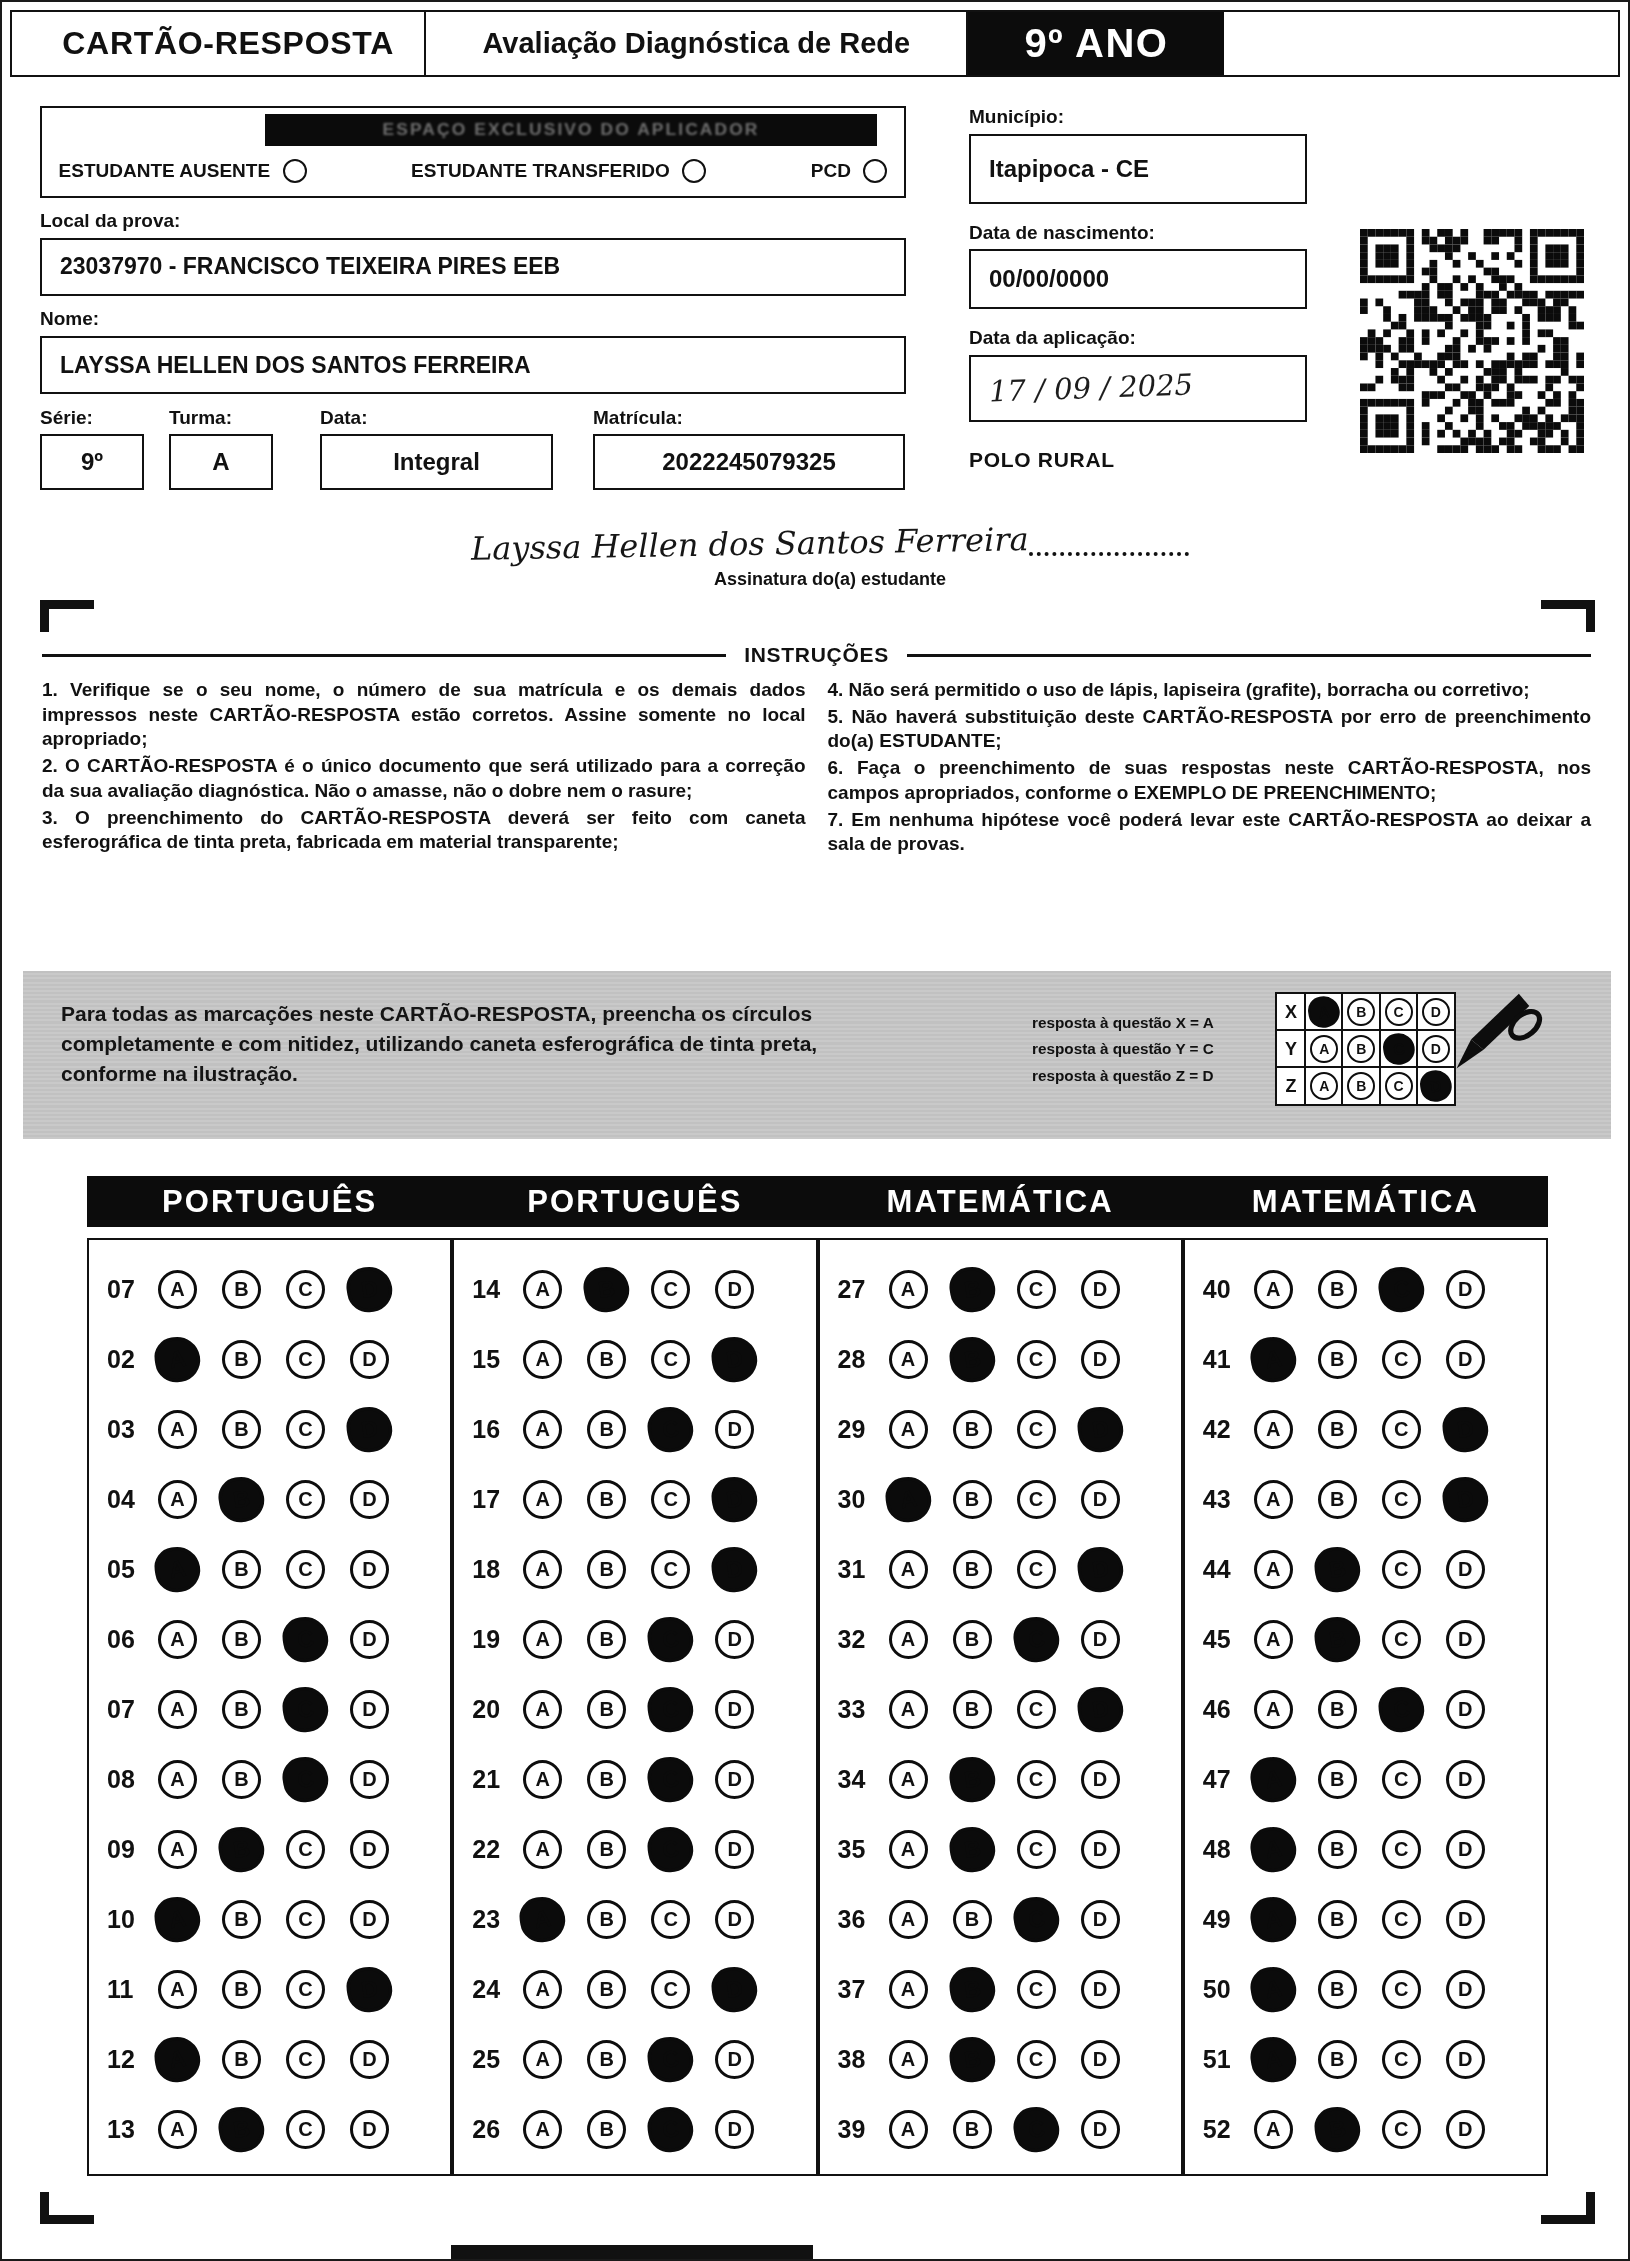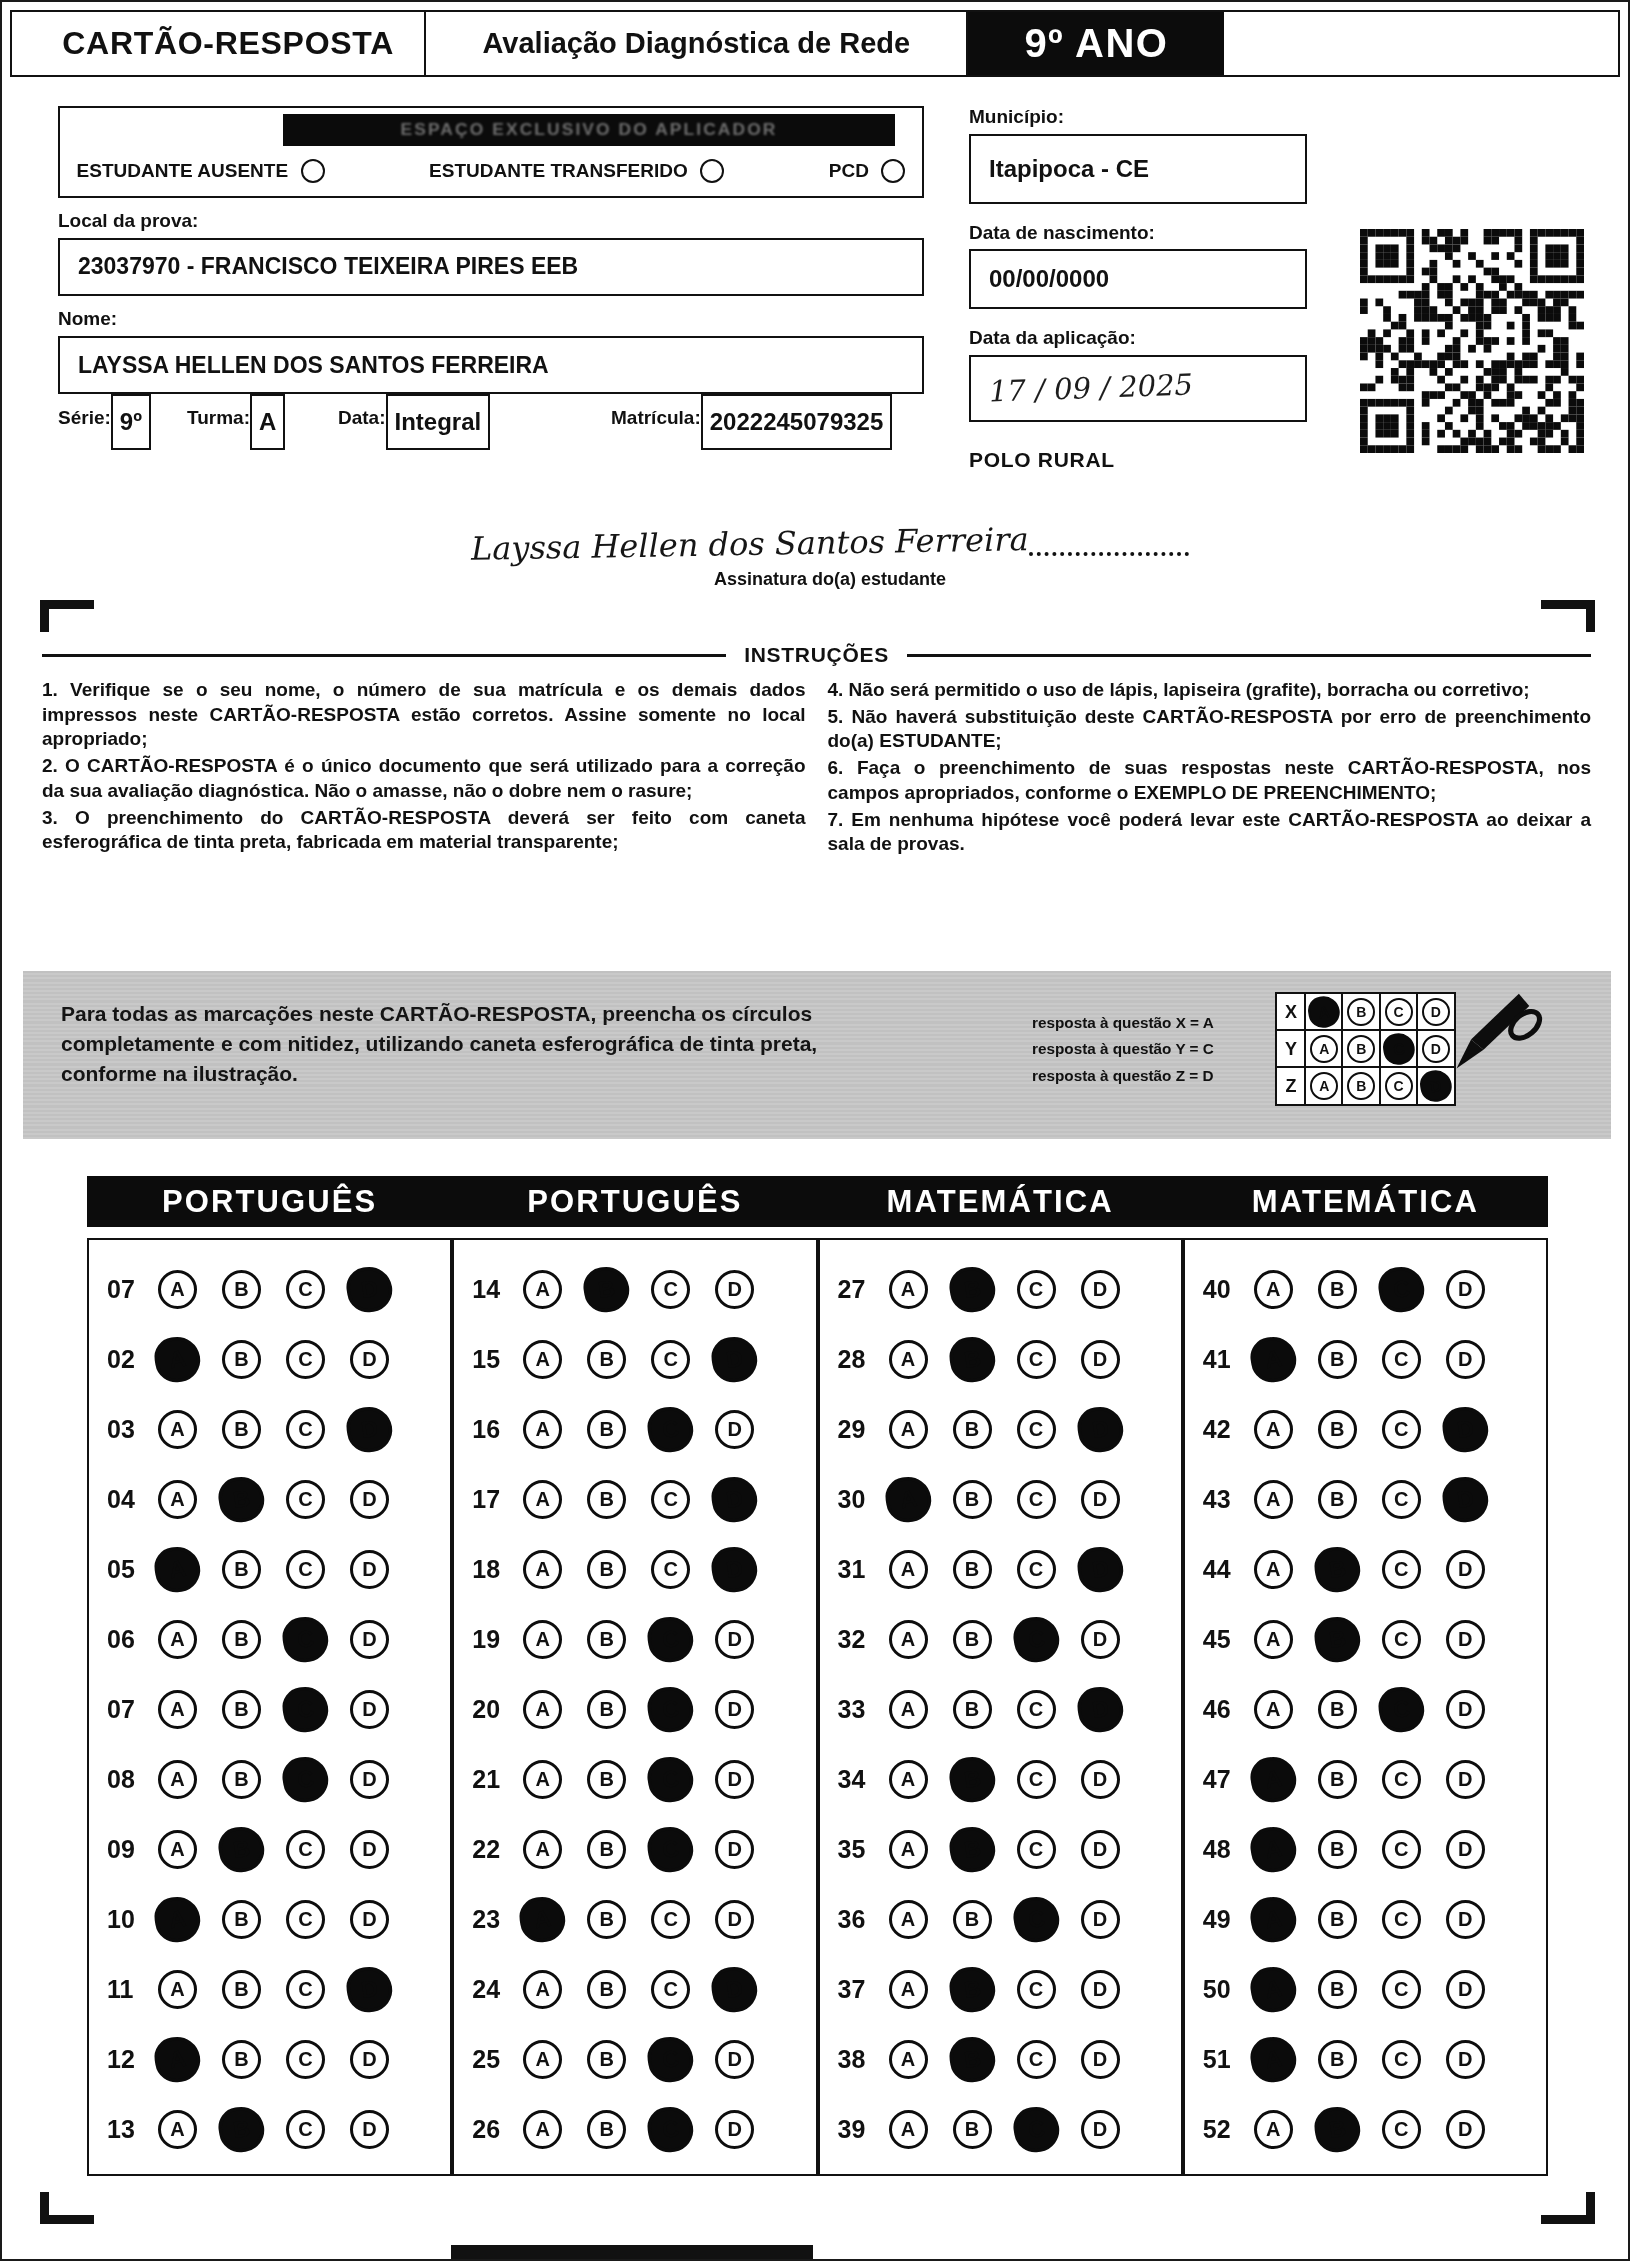--- a/index.html
+++ b/index.html
@@ -7,32 +7,32 @@
   .sheet{position:relative;width:1630px;height:2261px;background:#fff;border:2.1px solid #1a1a1a;overflow:hidden}
 
   
   .header{position:absolute;left:8.3px;top:8.3px;right:8.3px;height:67px;border:2.8px solid #111;display:flex;align-items:stretch;background:#fff}
   .hdr-card{display:flex;align-items:center;width:412px;padding-left:50px;font-size:32px;font-weight:700;letter-spacing:0.7px}
   .hdr-assessment{display:flex;align-items:center;justify-content:center;width:544px;border-left:2.8px solid #111;border-right:2.8px solid #111;font-size:29px;font-weight:700}
   .hdr-grade{display:flex;align-items:center;justify-content:center;width:256px;background:#0c0c0c;color:#fff;font-size:40px;font-weight:700;letter-spacing:1.4px}
   .hdr-spacer{flex:1}
 
   
-  .form-left{position:absolute;left:56px;top:104px;width:866px}
+  .form-left{position:absolute;left:38px;top:104px;width:866px}
   .applicator-box{border:2.8px solid #111;padding:5.6px 11px 8.3px}
   .applicator-bar{margin:0 0 11px 212px;width:612px;height:32px;background:#0b0b0b;display:flex;align-items:center;justify-content:center}
   .applicator-bar span{color:#6e6e6e;font-size:17.4px;font-weight:700;letter-spacing:2.1px;filter:blur(0.9px)}
   .status-row{display:flex;align-items:center;justify-content:space-between;padding:2.8px 5.6px 4.2px}
   .status-item{display:flex;align-items:center;gap:12.5px}
   .status-label{font-size:19px;font-weight:700}
   .status-circle{width:24px;height:24px;border:2.1px solid #111;border-radius:50%;background:#fff}
   .field-label{font-size:19px;font-weight:700;margin:12.5px 0 5.6px}
   .field-box{border:2.8px solid #111;height:58px;display:flex;align-items:center;padding:0 18px;font-size:23px;font-weight:700;background:#fff}
   .small-fields{display:flex;margin-top:0}
-  .sf{display:flex;flex-direction:row}
+  .sf{display:flex;flex-direction:column}
   .sf .field-box{height:56px;justify-content:center;padding:0 7px}
   .sf-serie{width:104px}
   .sf-turma{width:104px;margin-left:25px}
   .sf-turno{width:233px;margin-left:47px}
   .sf-matricula{width:312px;margin-left:40px}
   .sf .field-box{font-size:24px}
 
   
   .form-right{position:absolute;left:967px;top:104px;width:338px}
   .form-right .field-label{margin-top:0}

